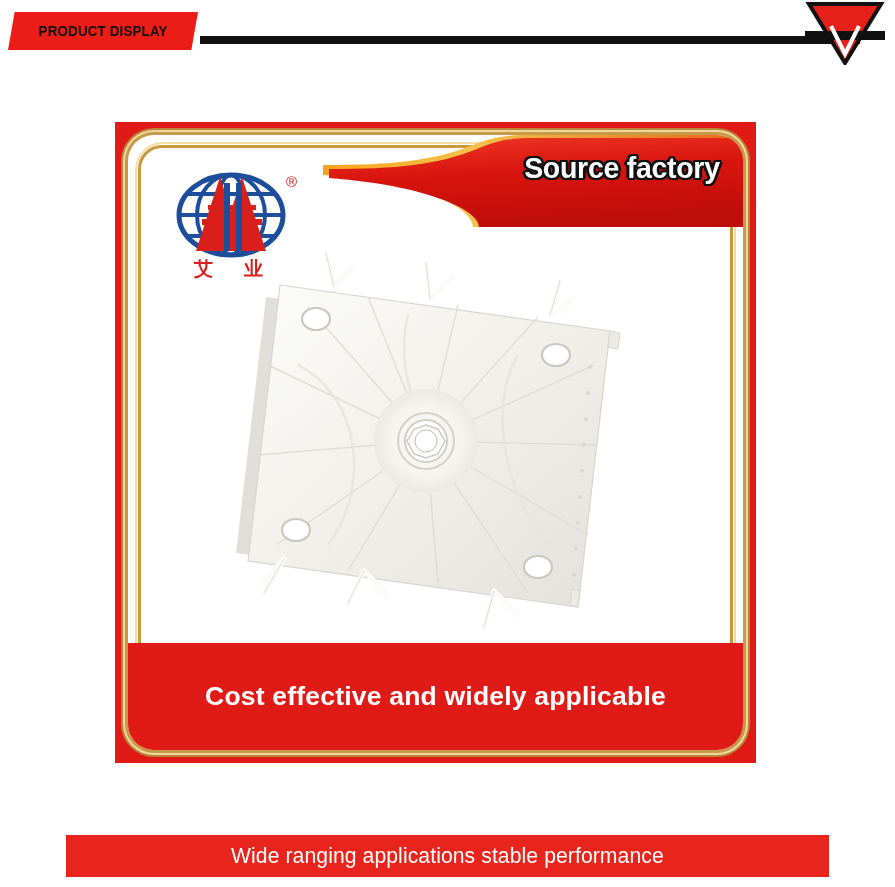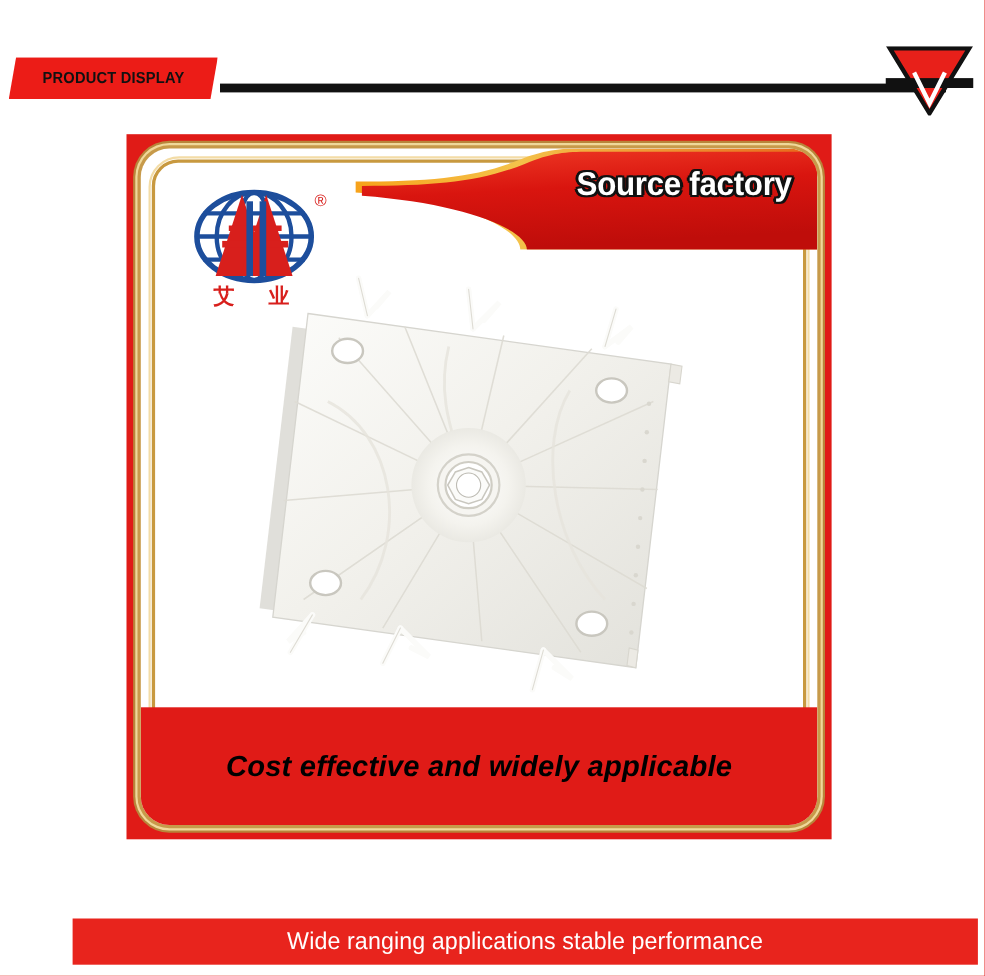--- a/index.html
+++ b/index.html
@@ -5,21 +5,21 @@
   html,body{margin:0;padding:0;}
   body{
     width:895px;height:887px;
     background:#ffffff;
     font-family:"Liberation Sans", sans-serif;
     position:relative;
     overflow:hidden;
   }
 
   
-  #header{position:absolute;left:0;top:0;width:895px;height:70px;margin-top:40px;}
+  #header{position:absolute;left:0;top:0;width:895px;height:70px;}
 
   #product-tag{
     position:absolute;left:8px;top:12px;width:190px;height:38px;
     background:#ec1c17;
     clip-path:polygon(3.5% 0%, 100% 0%, 96.5% 100%, 0% 100%);
     display:flex;align-items:center;justify-content:center;
   }
   #product-tag .label{
     font-size:14.5px;font-weight:bold;color:#111;
     letter-spacing:0.2px;
@@ -99,27 +99,27 @@
     position:absolute;left:30px;top:110px;width:555px;height:420px;
   }
 
   
   #caption-band{
     position:absolute;left:0;right:0;bottom:0;height:107px;
     background:#e01b17;
     display:flex;align-items:center;justify-content:center;
   }
   #caption-text{
-    font-size:26.5px;font-weight:bold;font-style:italic;
-    color:#000000;letter-spacing:0.2px;white-space:nowrap;
+    font-size:26.5px;font-weight:bold;
+    color:#ffffff;letter-spacing:0.2px;white-space:nowrap;
   }
 
   
   #footer-banner{
-    position:absolute;left:66px;top:835px;width:823px;height:42px;
+    position:absolute;left:66px;top:835px;width:763px;height:42px;
     background:#e8241d;
     display:flex;align-items:center;justify-content:center;
   }
   #footer-text{
     font-size:22px;color:#ffffff;letter-spacing:0.1px;
     transform:scaleX(0.96);
     white-space:nowrap;
   }
 </style>
 </head>

